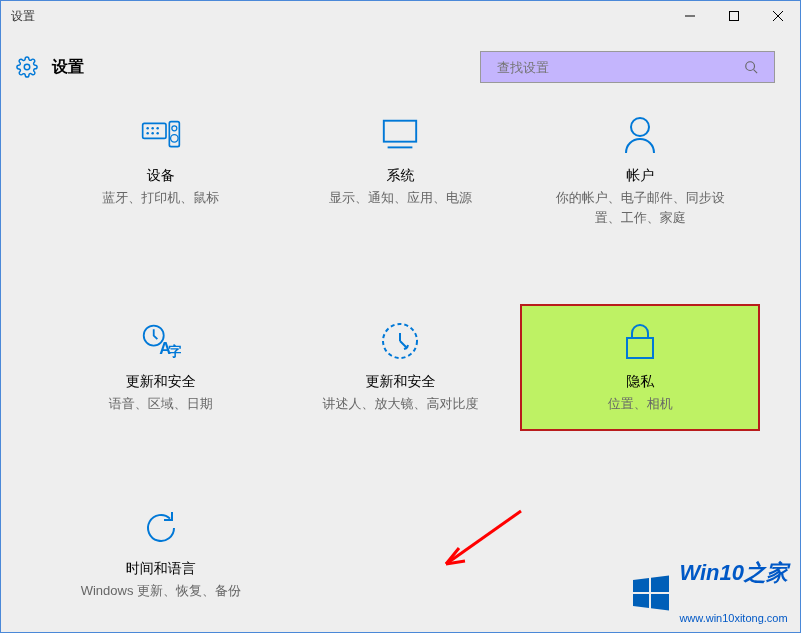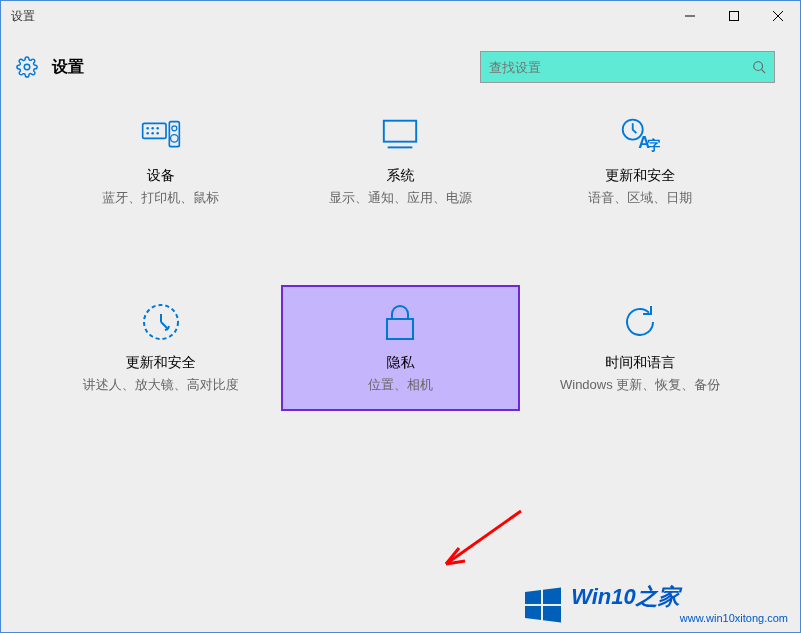--- a/index.html
+++ b/index.html
@@ -54,24 +54,24 @@
     }
     .page-title {
       font-size: 16px;
       font-weight: 600;
       color: #000;
     }
     .searchbox {
       width: 295px;
       height: 32px;
       border: 1px solid #999;
-      background: #5eead4;
-      display: flex;
-      align-items: center;
-      padding: 0 8px;
+      background: #c4b5fd;
+      display: flex;
+      align-items: center;
+      padding: 0 16px;
     }
     .searchbox input {
       flex: 1;
       border: none;
       outline: none;
       background: transparent;
       font-size: 13px;
       font-family: inherit;
       color: #555;
     }
@@ -92,22 +92,22 @@
     }
     .tile {
       display: flex;
       flex-direction: column;
       align-items: center;
       padding: 15px 10px;
       cursor: pointer;
       border: 2px solid transparent;
     }
     .tile.hover {
-      border: 2px solid #6d28d9;
-      background: #c4b5fd;
+      border: 2px solid #b91c1c;
+      background: #bef264;
     }
     .tile-icon {
       width: 40px;
       height: 40px;
       color: #0078d7;
       margin-bottom: 12px;
       display: flex;
       align-items: center;
       justify-content: center;
     }
@@ -137,21 +137,21 @@
       display: flex;
       align-items: center;
       gap: 8px;
       pointer-events: none;
     }
     .watermark .winlogo {
       width: 40px;
       height: 40px;
       color: #005fb8;
     }
-    .watermark .wm-col { display:flex; flex-direction:row; }
+    .watermark .wm-col { display:flex; flex-direction:column; }
     .watermark .wm-title {
       font-size: 22px;
       font-weight: 700;
       font-style: italic;
       color: #0058c6;
       line-height: 1.1;
     }
     .watermark .wm-url {
       font-size: 11px;
       color: #0058c6;
@@ -231,20 +231,30 @@
               <rect x="4" y="4" width="34" height="22" fill="none" stroke="currentColor" stroke-width="2"></rect>
               <path d="M8 32h26" stroke="currentColor" stroke-width="2"></path>
             </svg>
         </div>
         <div class="tile-title">系统</div>
         <div class="tile-desc">显示、通知、应用、电源</div>
       </div>
 
 
 
+      <div class="tile">
+        <div class="tile-icon">
+          <svg width="36" height="40" viewBox="0 0 36 40">
+              <circle cx="18" cy="12" r="9" fill="none" stroke="currentColor" stroke-width="2"></circle>
+              <path d="M4 38c0-8 6-14 14-14s14 6 14 14" fill="none" stroke="currentColor" stroke-width="2"></path>
+            </svg>
+        </div>
+        <div class="tile-title">帐户</div>
+        <div class="tile-desc">你的帐户、电子邮件、同步设置、工作、家庭</div>
+      </div>
 
       <div class="tile">
         <div class="tile-icon">
           <svg width="44" height="40" viewBox="0 0 44 40">
               <circle cx="14" cy="14" r="11" fill="none" stroke="currentColor" stroke-width="2"></circle>
               <path d="M14 7v7l4 4" stroke="currentColor" stroke-width="2" fill="none"></path>
               <text x="20" y="34" font-size="18" font-weight="700" fill="currentColor">A</text>
               <text x="30" y="36" font-size="15" font-weight="700" fill="currentColor">字</text>
             </svg>
         </div>

